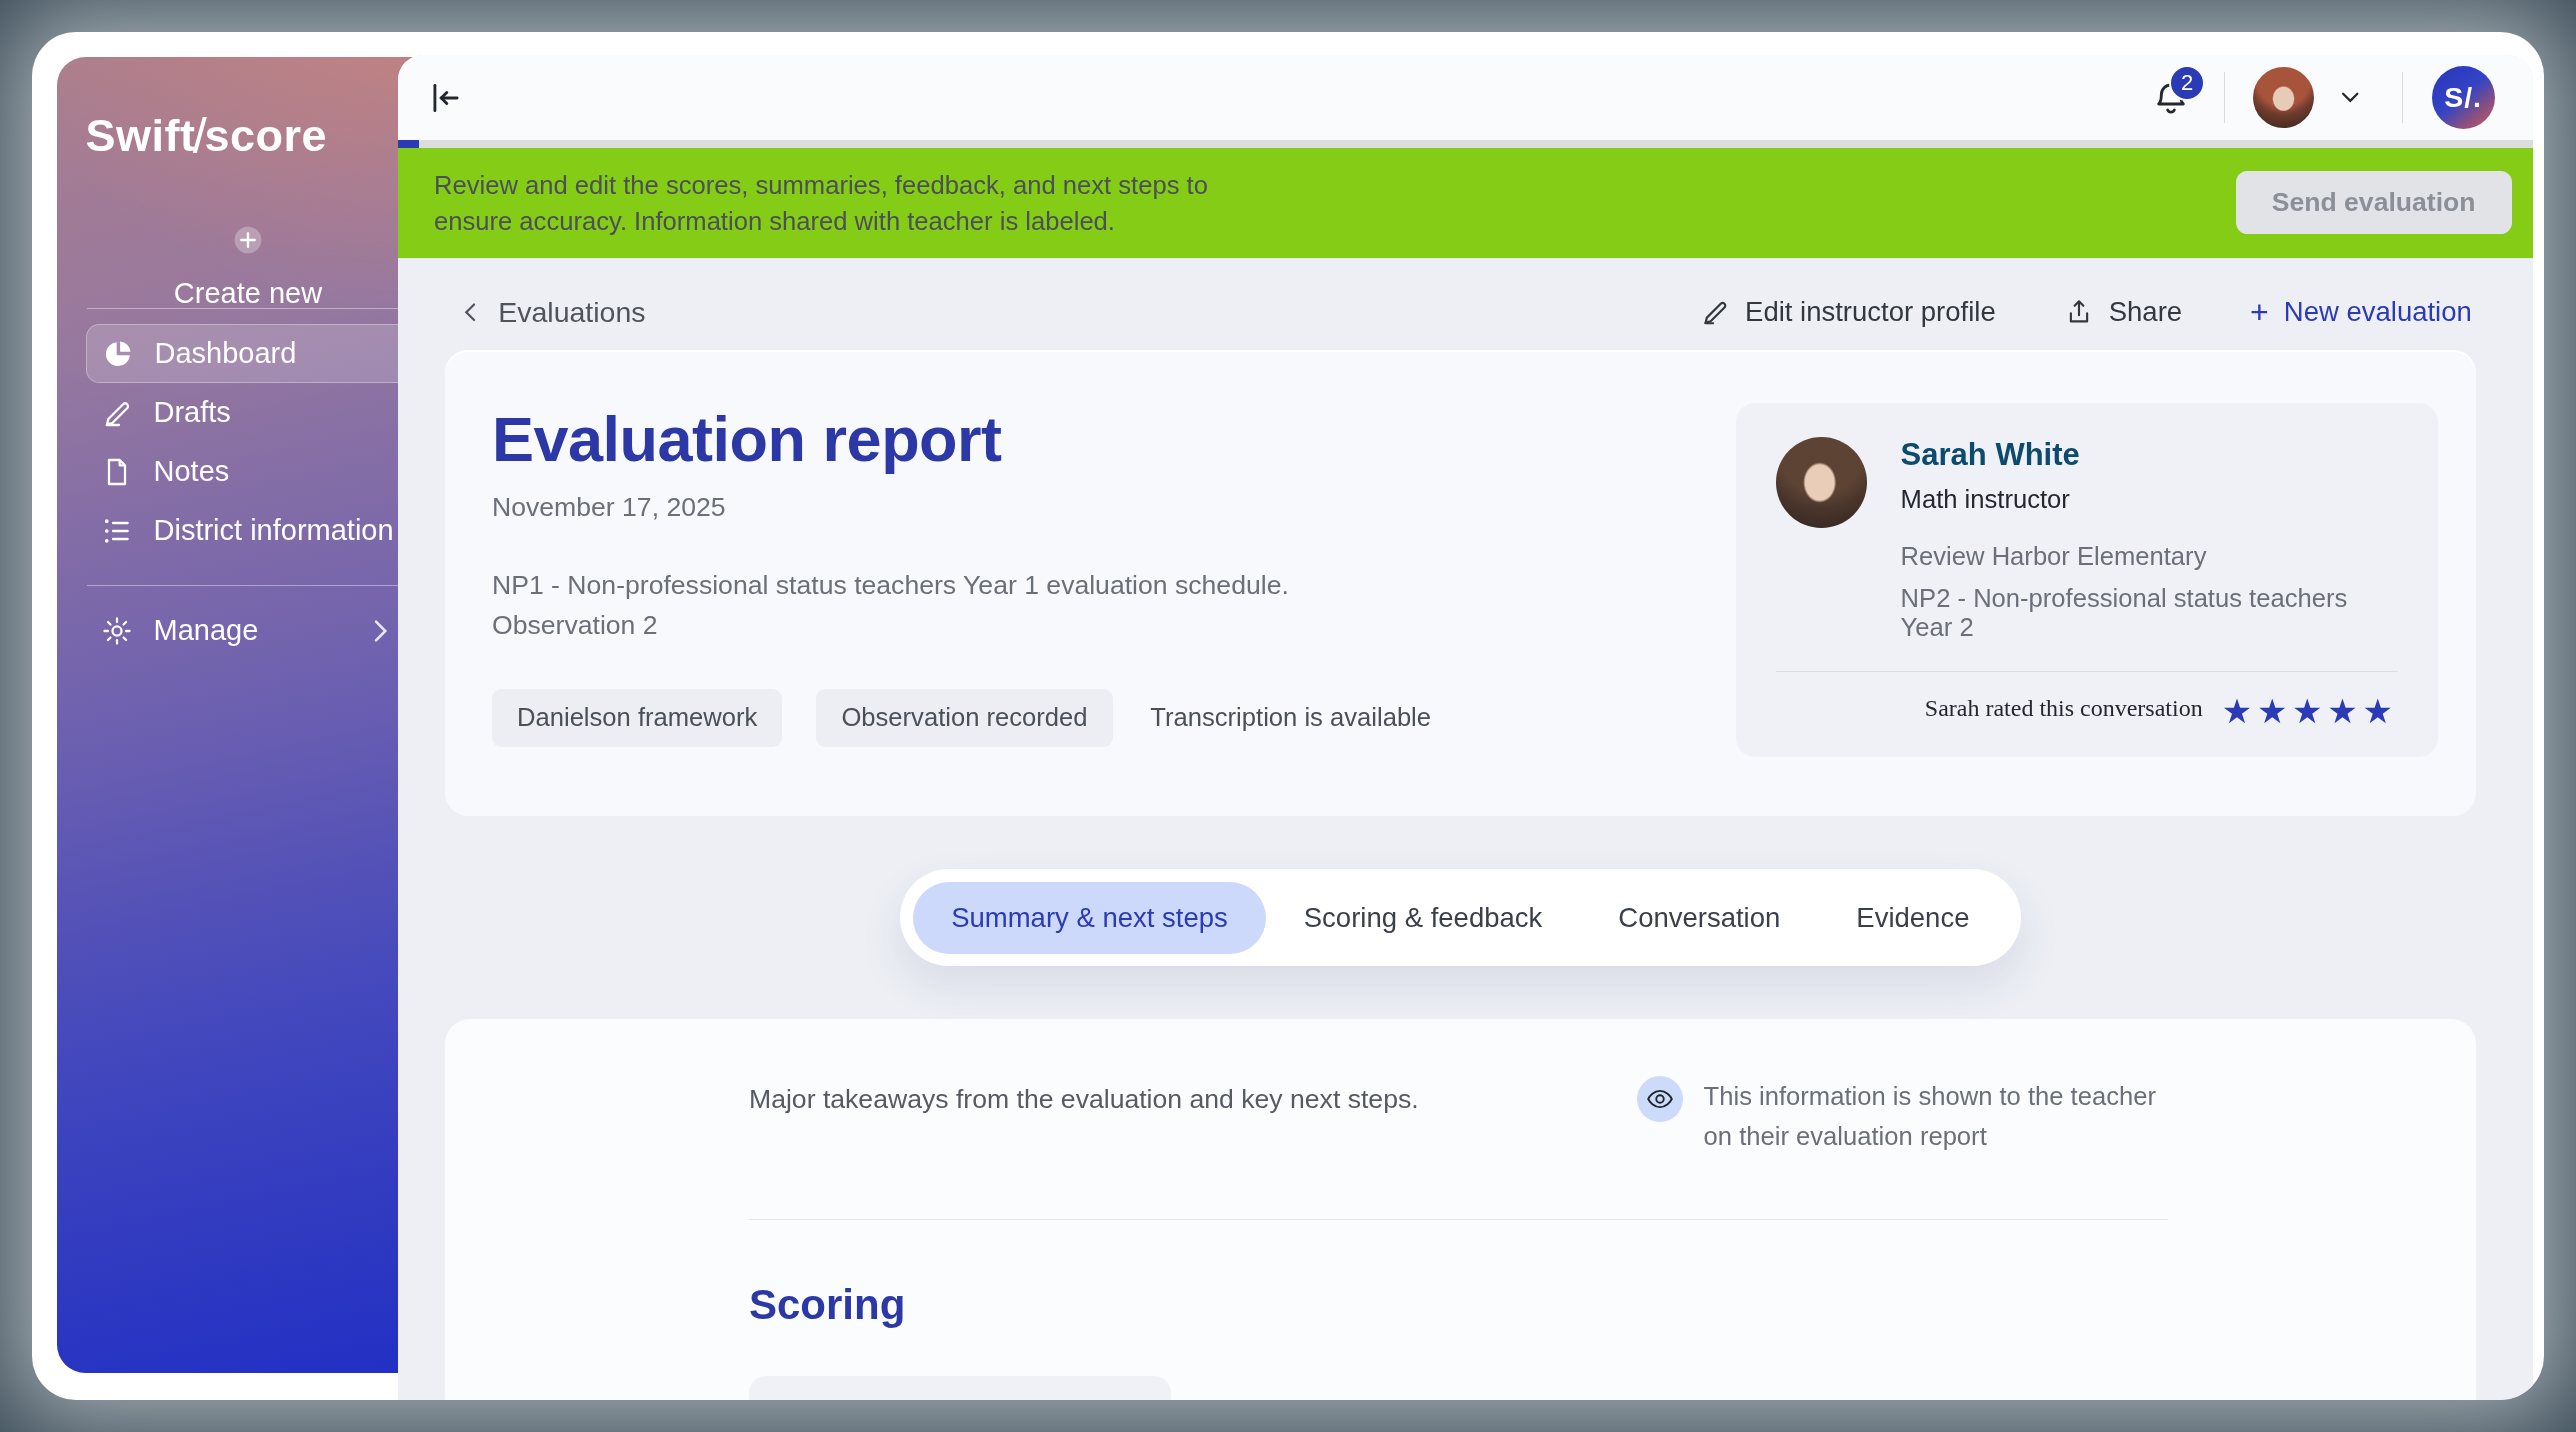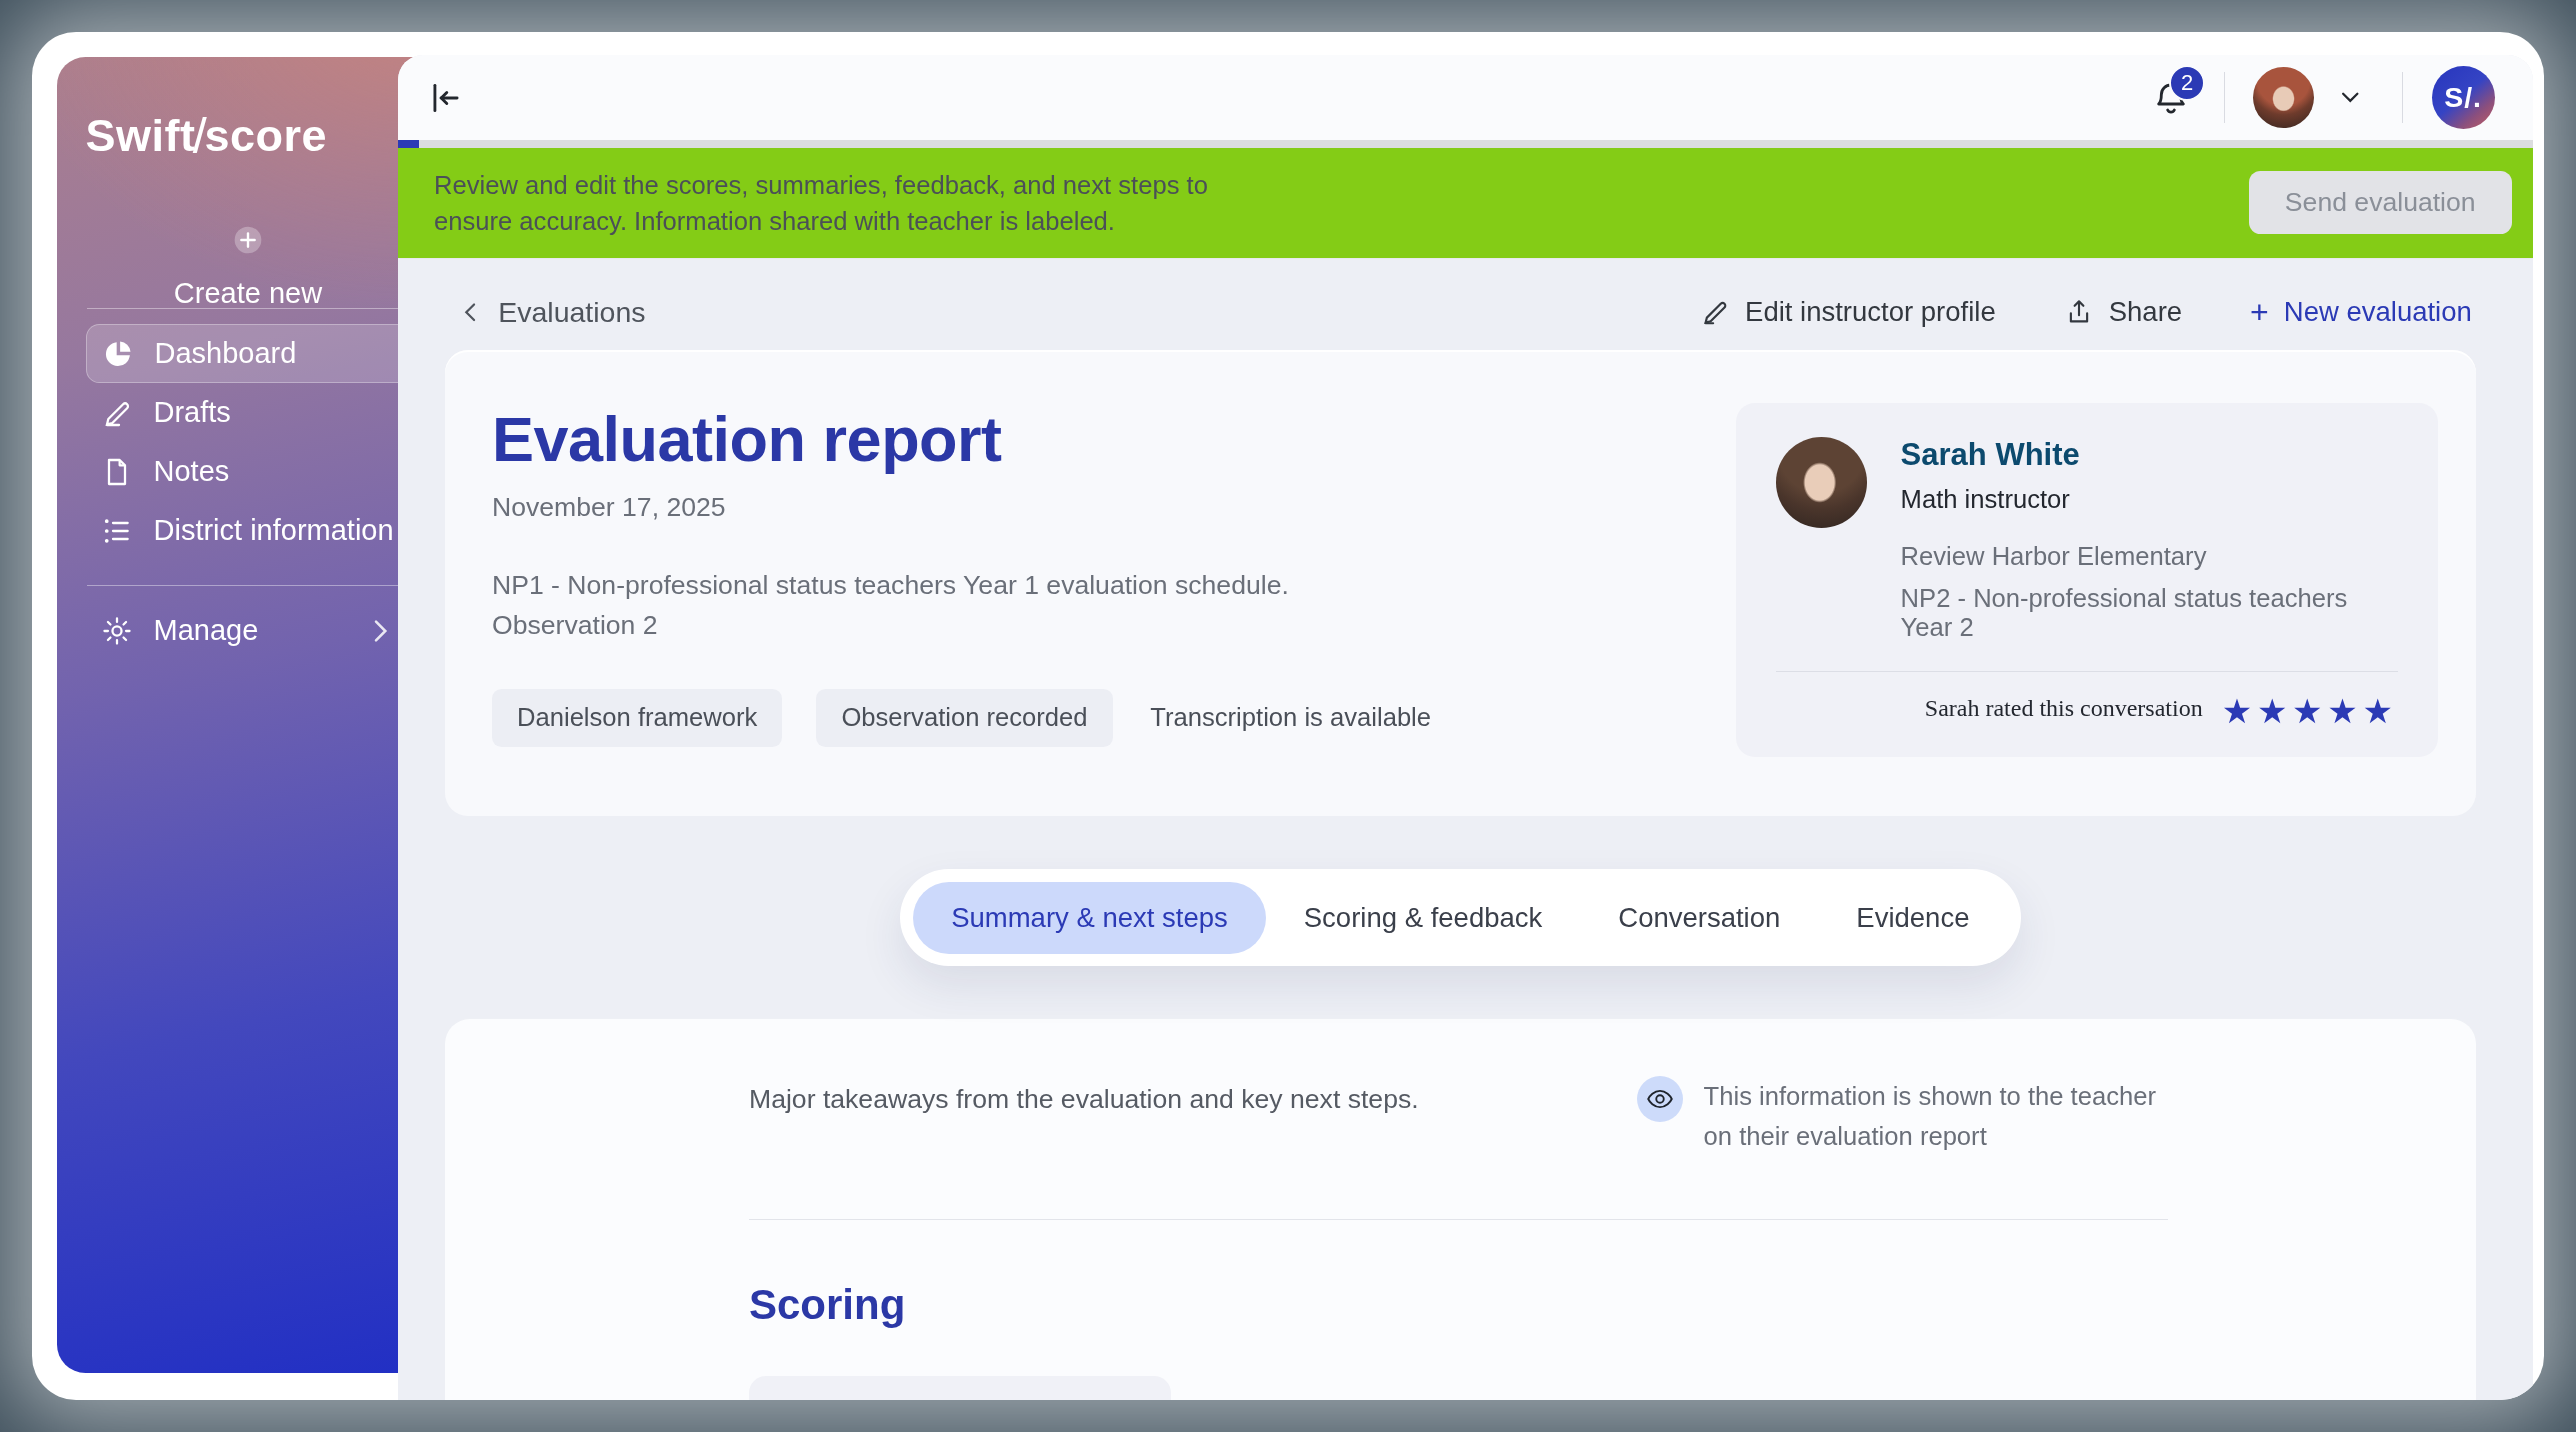--- a/index.html
+++ b/index.html
@@ -67,21 +67,21 @@
   .progress-track { height:7.6px; background:#dcdddf; flex:none; }
   .progress-fill { height:100%; width:21px; background:#2b3ab5; }
   
   .banner {
     background:#84cc16; border-bottom:0.9px solid #e8e9ee; flex:none;
     display:flex; align-items:center; padding:19px 21px 19px 36px;
   }
   .banner-text { font-size:25.6px; line-height:36px; color:#4b5057; }
   .banner .spacer { flex:1; }
   .send-btn {
-    background:#e2e3e7; color:#8a8f98; font-size:26.6px; font-weight:400;
+    background:#e2e3e7; color:#8a8f98; font-size:26.6px; font-weight:700;
     border:none; border-radius:11.4px; padding:0 36px; height:63px; font-family:inherit;
   }
   
   .content { flex:1; padding:23px 57px 0 47px; position:relative; }
   .crumb-row { display:flex; align-items:center; height:61px; margin:0 3.8px 7.6px 13.3px; }
   .crumb { display:flex; align-items:center; gap:13.3px; font-size:28.5px; color:#4f545c; }
   .crumb svg { width:26.6px; height:26.6px; }
   .crumb-row .spacer { flex:1; }
   .action-link { display:flex; align-items:center; gap:15px; font-size:27.5px; color:#33383f; margin-left:68px; }
   .action-link svg { width:30px; height:30px; }

